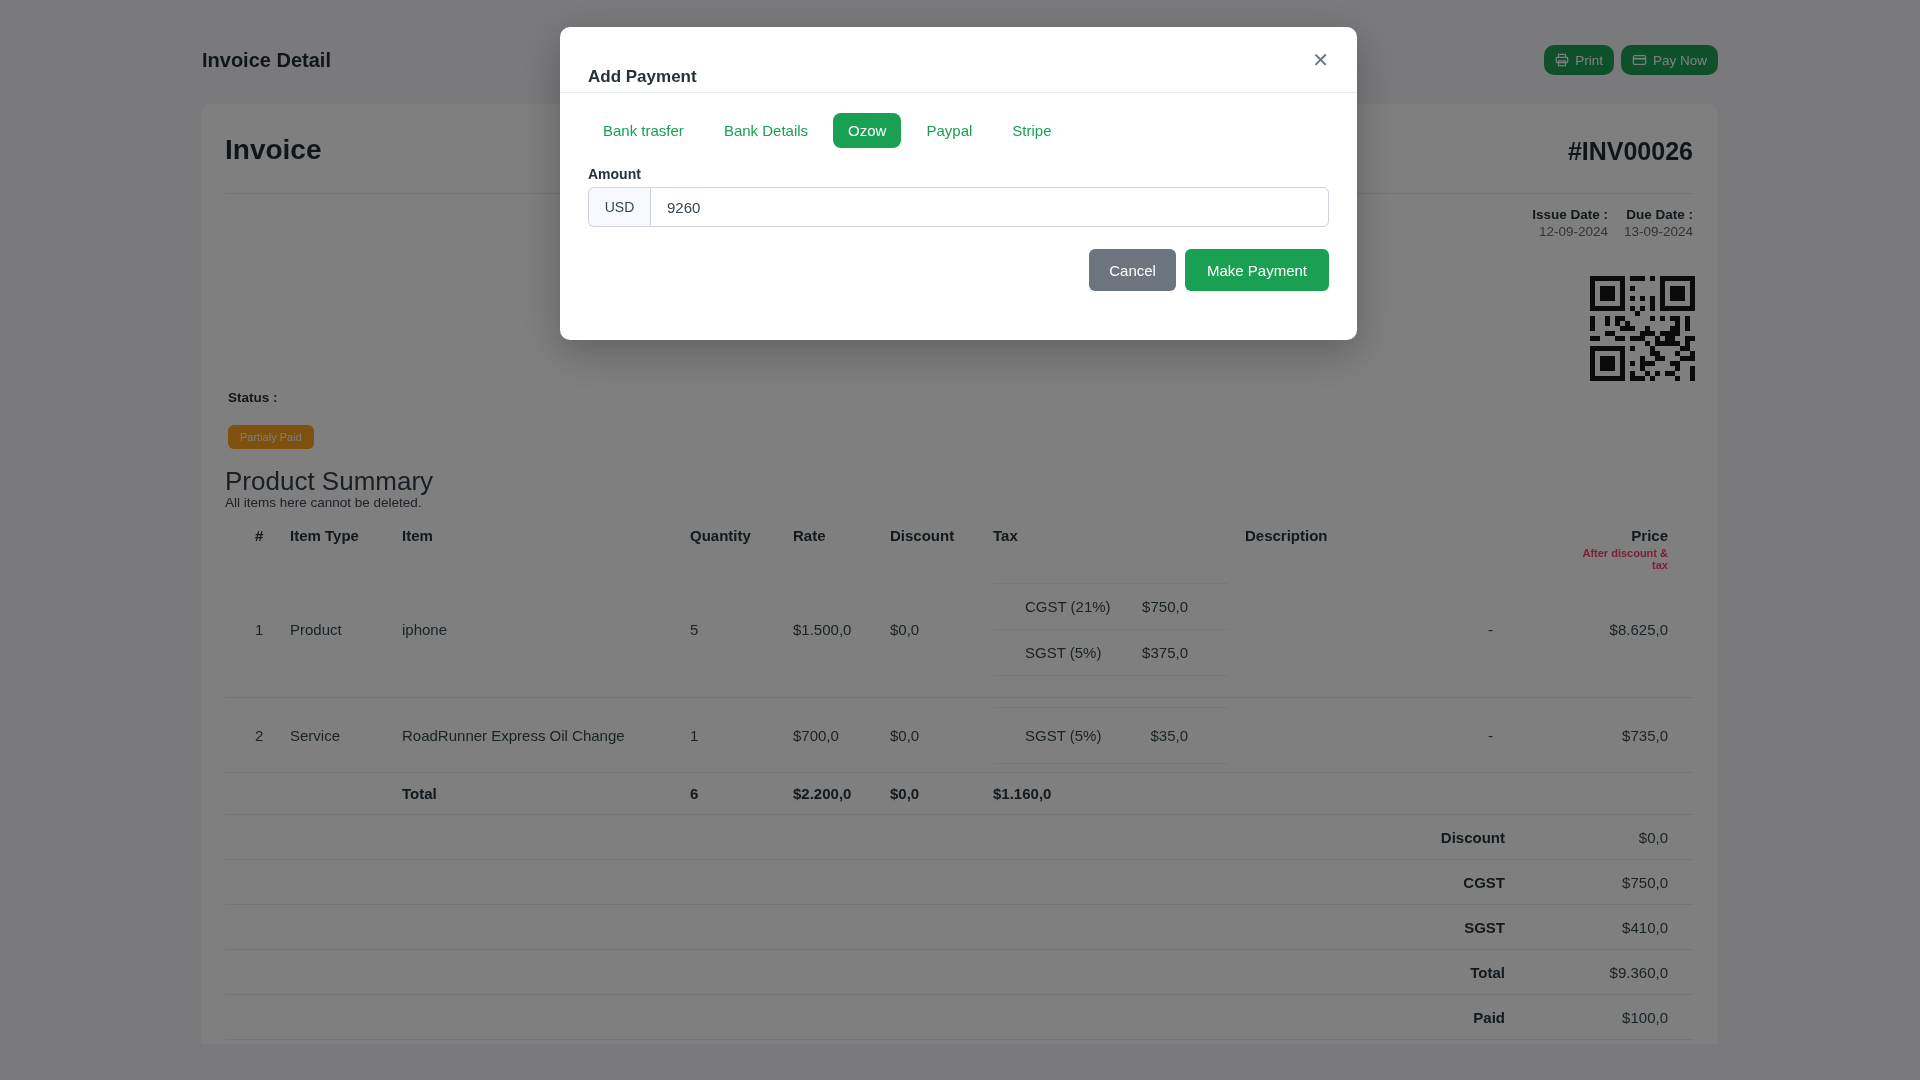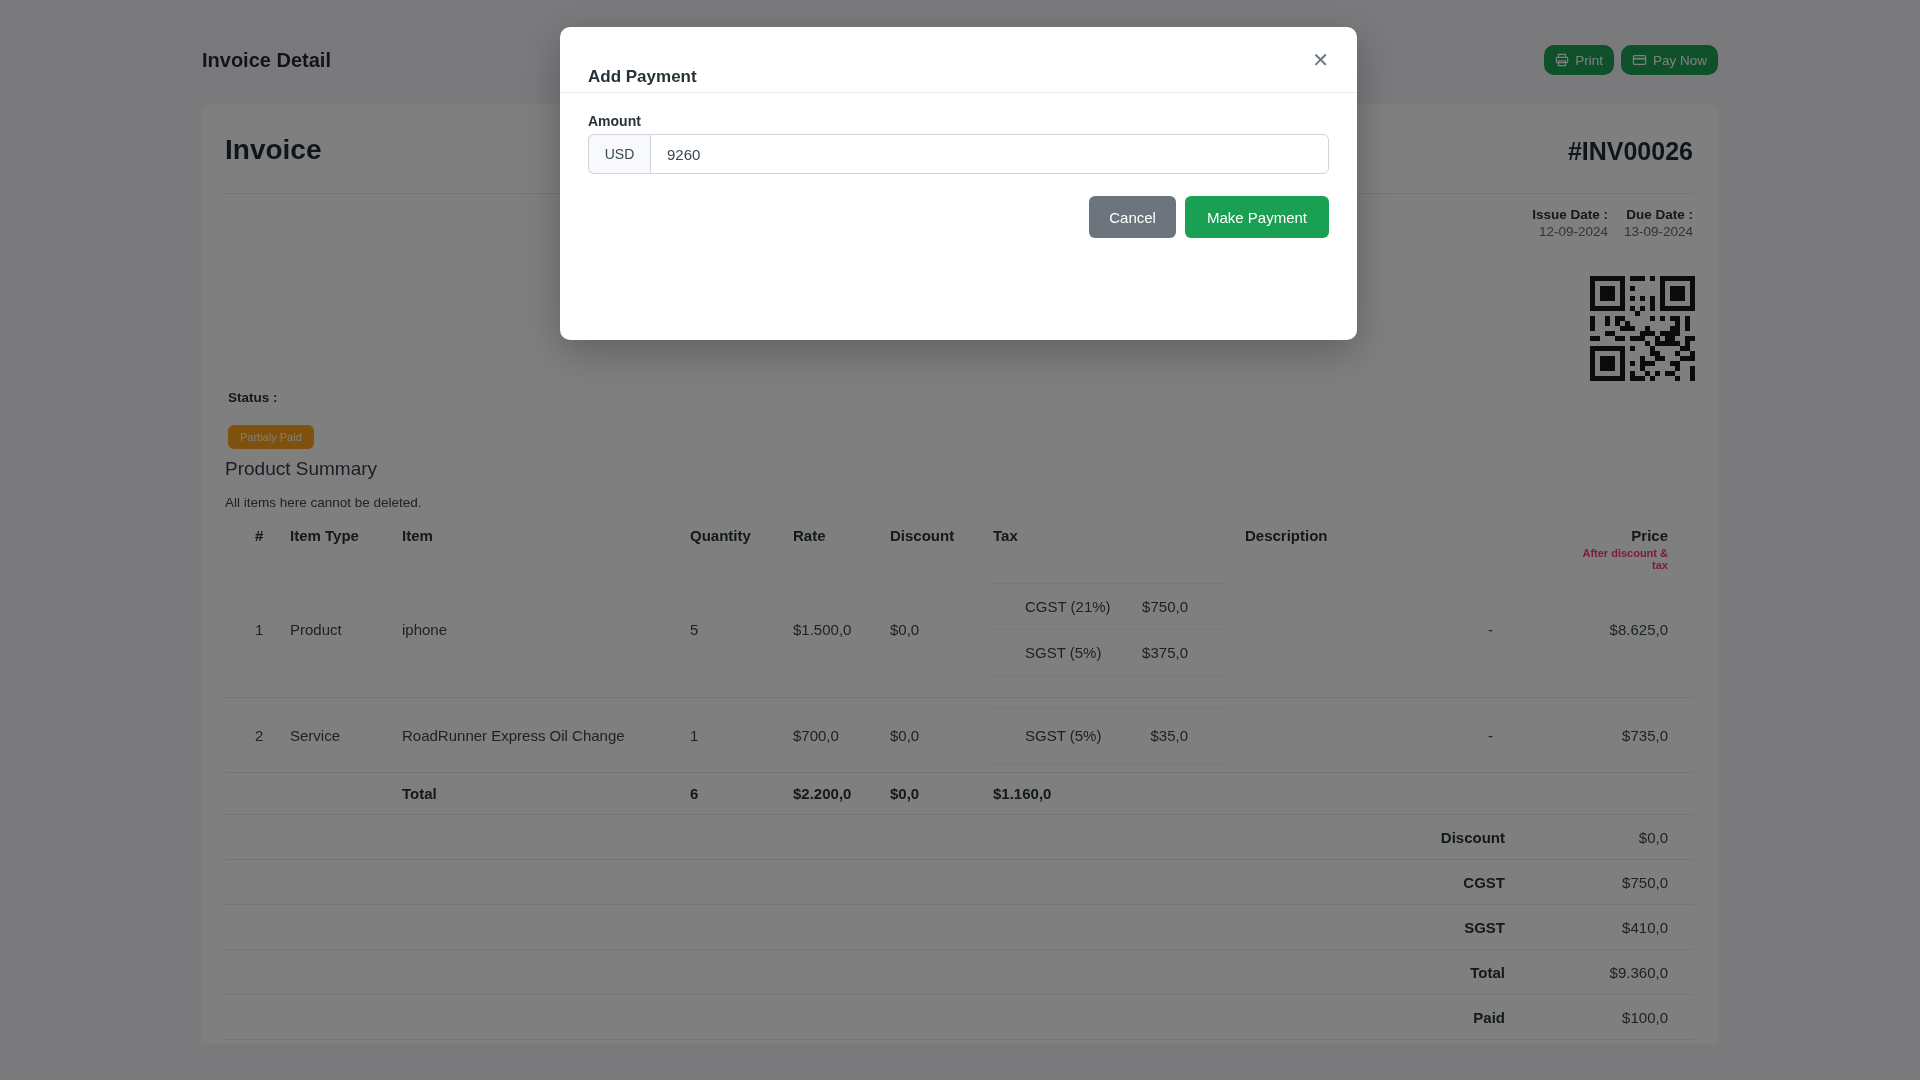--- a/index.html
+++ b/index.html
@@ -27,21 +27,21 @@
   .inv-number{right:25px;top:33px;font-size:25px;font-weight:bold;color:#1f2a33;}
   .head-divider{left:24px;right:25px;top:89px;height:1px;background:var(--border);}
   .dates{right:25px;top:102px;display:flex;gap:16px;}
   .date-col{text-align:right;font-size:13.5px;line-height:17px;}
   .date-label{font-weight:bold;color:var(--dark);}
   .date-value{color:var(--muted);}
   .qr{left:1389px;top:172px;width:105px;height:105px;}
   .status-label{left:27px;top:286px;font-size:13.5px;font-weight:bold;color:var(--dark);}
   .status-badge{left:27px;top:321px;background:var(--amber);color:rgba(255,255,255,.95);
     font-size:11px;padding:6px 12px;border-radius:6px;}
-  .ps-title{left:24px;top:354px;font-size:19px;color:#343f4b;}
+  .ps-title{left:24px;top:362px;font-size:26px;color:#343f4b;}
   .ps-note{left:24px;top:391px;font-size:13.5px;color:#3c4650;}
 
   
   .tbl{left:24px;top:421px;width:1468px;font-size:15px;}
   .trow{display:grid;grid-template-columns:60px 112px 288px 103px 97px 100px 255px 325px 128px;align-items:center;}
   .trow > div{padding-left:5px;}
   .c-idx{padding-left:30px !important;}
   .c-tax{padding-left:8px !important;}
   .c-price{text-align:right;padding-right:25px !important;}
   .t-head{height:36px;font-weight:bold;color:var(--dark);align-items:start;}
@@ -431,20 +431,27 @@
   </div>
 
   <div class="backdrop"></div>
 
   <div class="modal">
     <div class="m-head">
       <div class="m-title">Add Payment</div>
       <button class="m-close">✕</button>
     </div>
     <div class="m-body">
+      <div class="tabs">
+        <button class="tab">Bank trasfer</button>
+        <button class="tab">Bank Details</button>
+        <button class="tab active">Ozow</button>
+        <button class="tab">Paypal</button>
+        <button class="tab">Stripe</button>
+      </div>
       <div class="amount-label">Amount</div>
       <div class="input-group">
         <div class="addon">USD</div>
         <input type="text" value="9260" style="">
       </div>
       <div class="m-actions">
         <button class="btn-cancel">Cancel</button>
         <button class="btn-submit">Make Payment</button>
       </div>
     </div>

